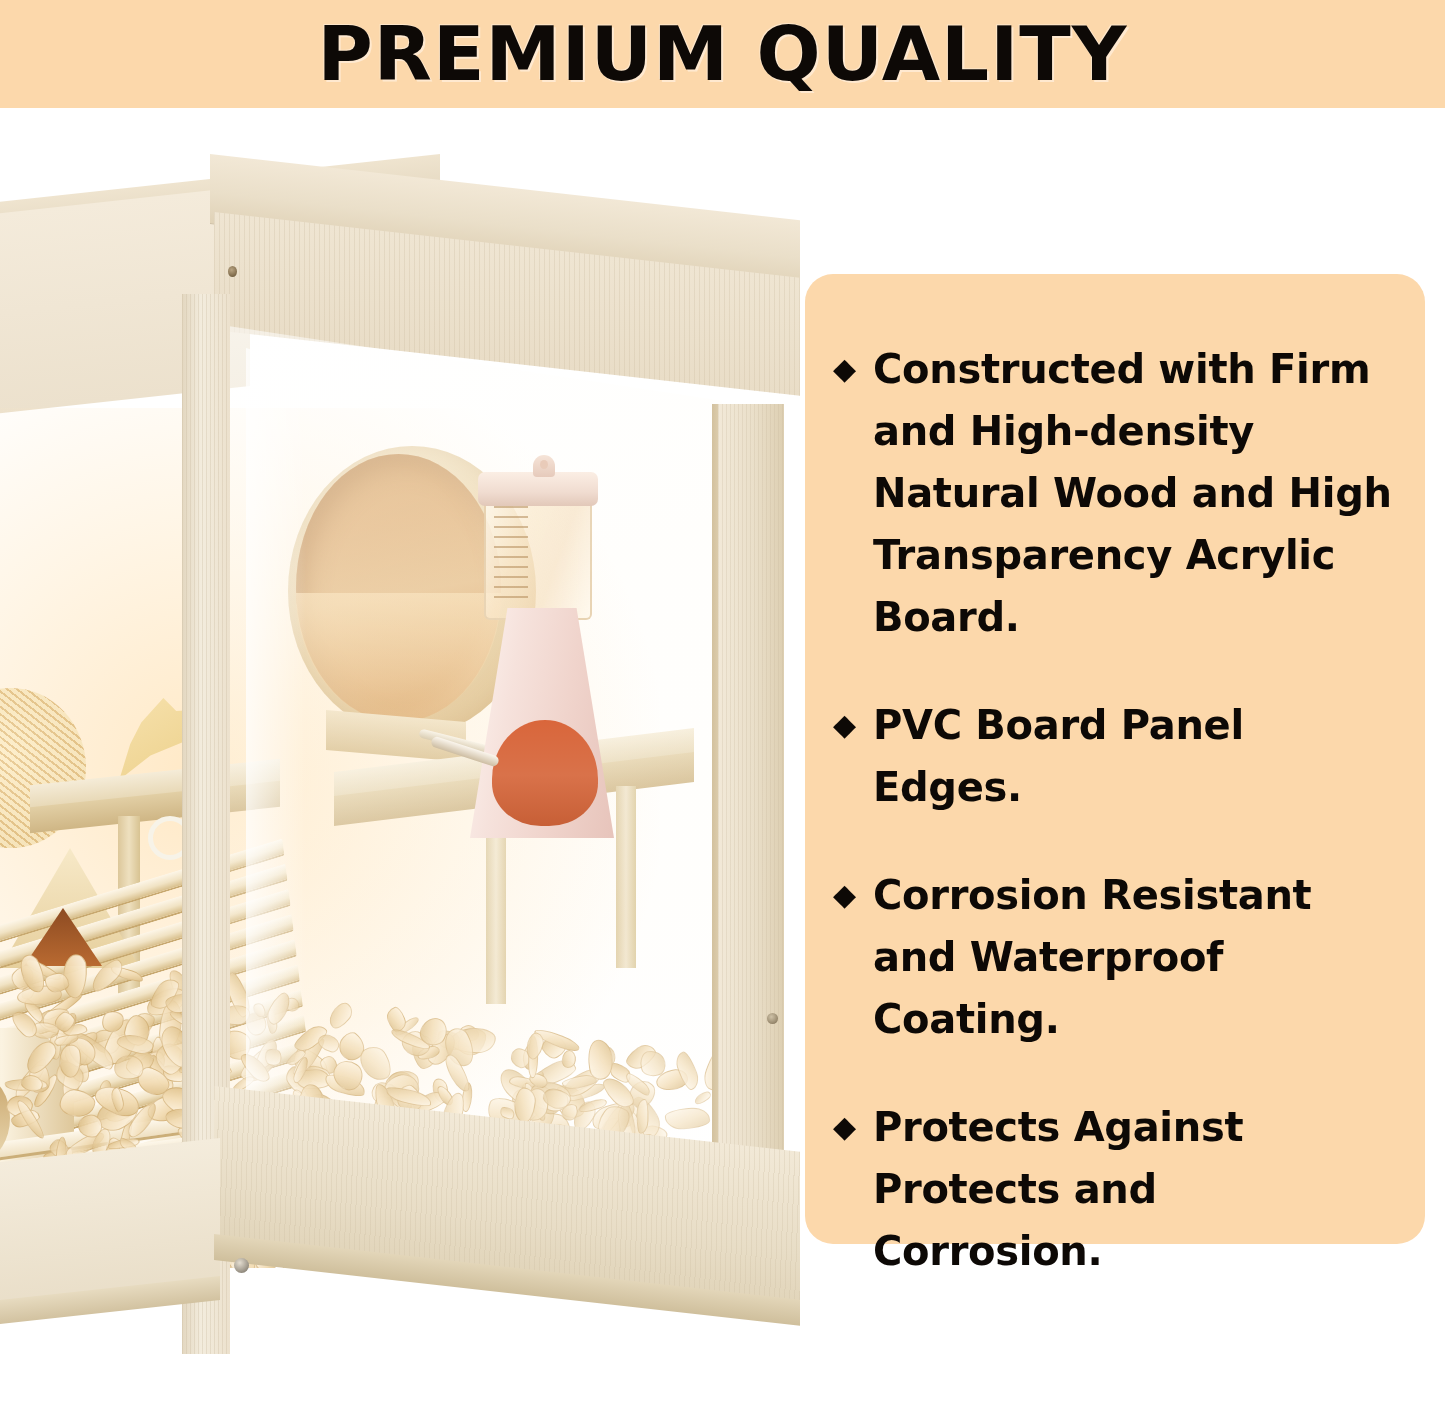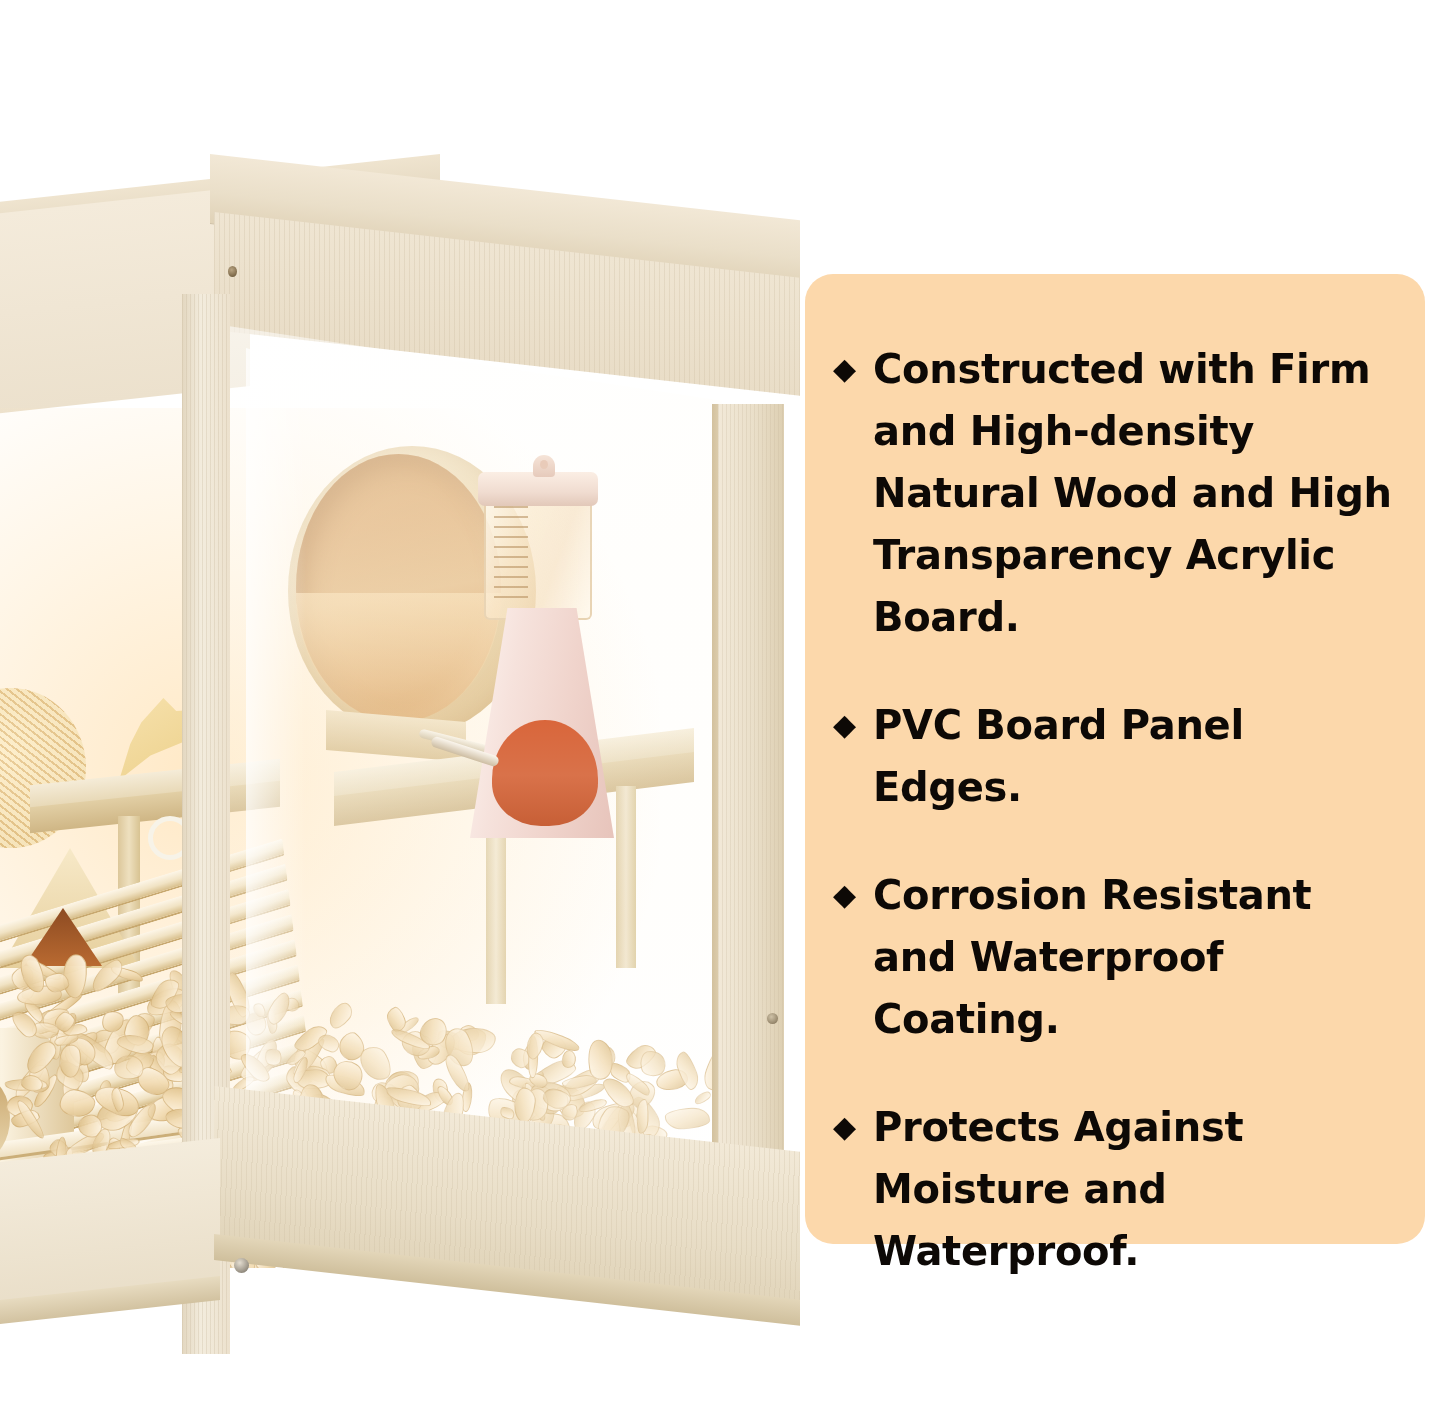--- a/index.html
+++ b/index.html
@@ -594,20 +594,23 @@
     color: #0d0906;
     letter-spacing: -0.3px;
     max-width: 545px;
   }
 </style>
 </head>
 <body>
 
 <div id="stage">
 
+  <div class="banner">
+    <div class="banner-title">PREMIUM QUALITY</div>
+  </div>
 
   <div class="photo">
 
     <div class="rail-back"></div>
     <div class="face-left"></div>
     <div class="rail-front"></div>
     <div class="apron"></div>
     <div class="apron-screw"></div>
 
     <div class="interior">
@@ -1221,19 +1224,19 @@
         <span class="bullet-text">PVC Board Panel Edges.</span>
       </li>
 
       <li class="bullet">
         <span class="bullet-marker">◆</span>
         <span class="bullet-text">Corrosion Resistant and Waterproof Coating.</span>
       </li>
 
       <li class="bullet">
         <span class="bullet-marker">◆</span>
-        <span class="bullet-text">Protects Against Moisture and Waterproof.</span>
+        <span class="bullet-text">Protects Against Protects and Corrosion.</span>
       </li>
 
     </ul>
   </div>
 
 </div>
 
 </body></html>

